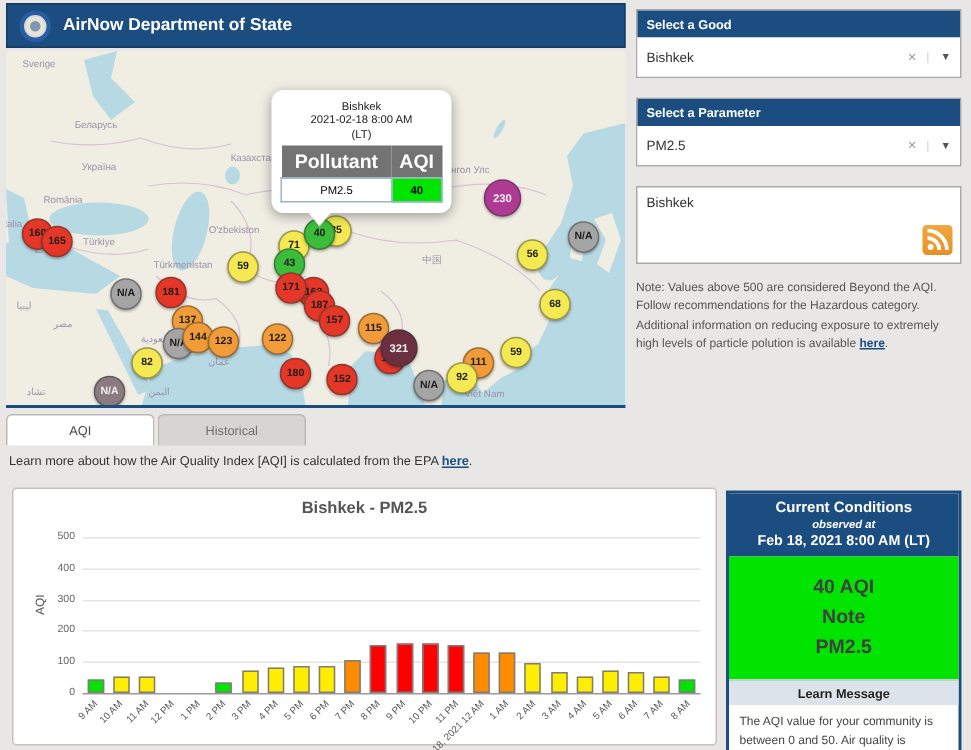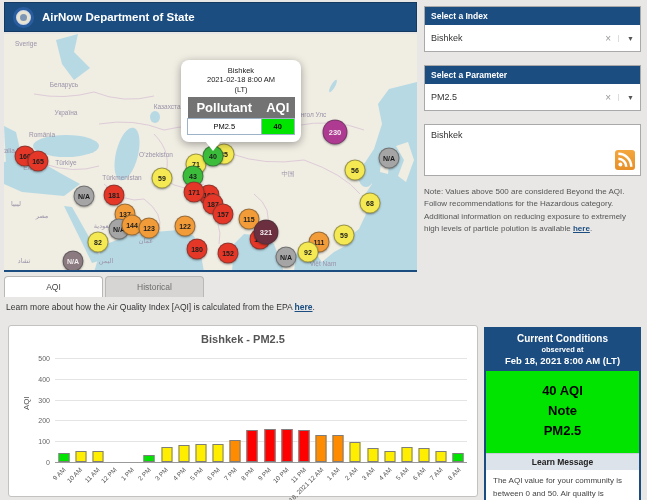--- a/index.html
+++ b/index.html
@@ -74,24 +74,24 @@
   .feed-box .city { font-size:9px; color:#333; }
   .rss { position:absolute; right:5px; bottom:5px; width:20px; height:20px; border-radius:3px;
     background:linear-gradient(#f3a73e,#e78f27); cursor:pointer; }
 
   .note { font-size:8px; color:#555; line-height:1.55; padding-right:4px; }
 
   
   .cc { position:absolute; left:484px; top:327px; width:157px; border:2px solid #1b4d80; background:#fff; }
   .cc-head { background:#1b4d80; color:#fff; text-align:center; padding:4px 2px 5px 2px; }
   .cc-head .l1 { font-size:10px; font-weight:bold; }
-  .cc-head .l2 { font-size:7.5px; font-weight:bold; margin-top:1px; }
+  .cc-head .l2 { font-size:7.5px; font-weight:bold; margin-top:1px;font-style:italic; }
   .cc-head .l3 { font-size:9.5px; font-weight:bold; margin-top:1px; }
   .cc-green { text-align:center; padding:10px 0 12px 0; }
-  .cc-green div { font-size:13px; font-weight:bold; color:#000000; line-height:1.55; }
+  .cc-green div { font-size:13px; font-weight:bold; color:#404040; line-height:1.55; }
   .cc-hm-head { background:#dde3ea; text-align:center; font-size:8.5px; font-weight:bold; color:#222; padding:3px 0; border-top:1px solid #c6cdd6; }
   .cc-hm-body { font-size:8px; color:#444; line-height:1.6; padding:5px 7px 7px 7px; }
 </style>
 </head>
 <body>
 
 <div class="app-header">
   <span class="seal"></span>
   <span class="title">AirNow Department of State</span>
 </div>
@@ -325,21 +325,21 @@
       </div>
       <div class="bar" style="left: 403.417px; height: 8.528px; background: rgb(0, 228, 0);"></div>
       <div class="xl" style="left: 403.417px;">
         <span>8 AM</span>
       </div>
     </div>
 </div>
 
 <div class="sidebar">
   <div class="side-panel">
-    <div class="phead">Select a Index</div>
+    <div class="phead">Select a Good</div>
     <div class="selectbox">
       <span class="val">Bishkek</span>
       <span class="sel-clear">×</span>
       <span class="sel-caret">▼</span>
     </div>
   </div>
 
   <div class="side-panel">
     <div class="phead">Select a Parameter</div>
     <div class="selectbox">

